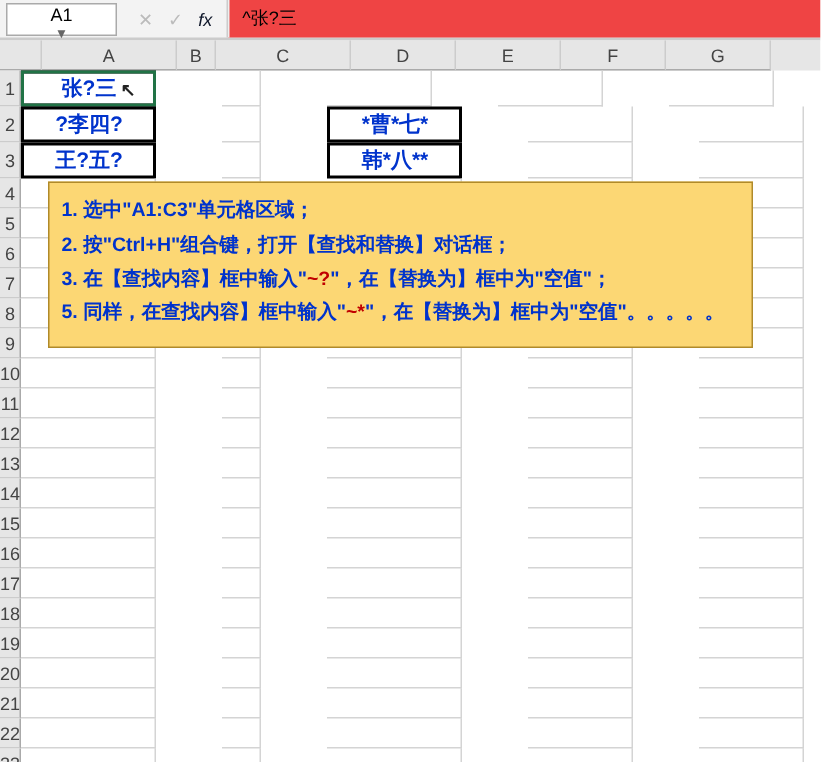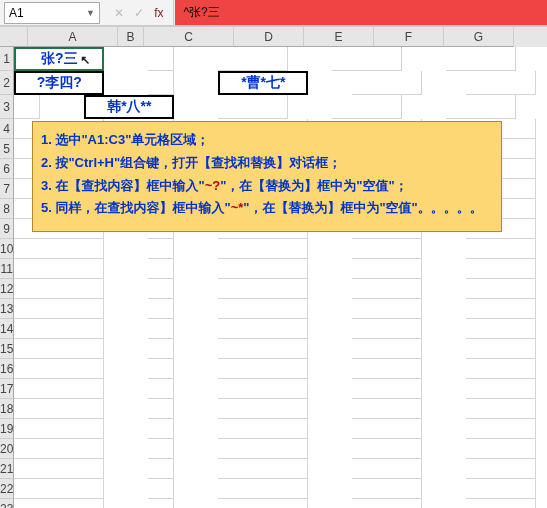--- a/index.html
+++ b/index.html
@@ -13,41 +13,42 @@
     overflow: hidden;
   }
   .formula-bar {
     display: flex;
     align-items: center;
     height: 26px;
     border-bottom: 1px solid #ccc;
     background: #f3f3f3;
   }
   .name-box {
-    width: 96px;
+    width: 74px;
     height: 22px;
     border: 1px solid #aaa;
     background: #fff;
     margin: 0 4px;
     display: flex;
     align-items: center;
     padding: 0 4px;
     justify-content: space-between;
+    flex-direction: column;
   }
   .name-box .dd { color: #666; font-size: 9px; }
   .fx-tools {
     display: flex;
     align-items: center;
     gap: 10px;
     padding: 0 10px;
     color: #888;
     border-right: 1px solid #ccc;
     height: 100%;
   }
-  .fx-label { color: #7f1d1d; }
+  .fx-label { font-style: italic; color: #0f172a; }
   .fx-cancel, .fx-accept { color: #bbb; }
   .formula-input {
     flex: 1;
     padding: 0 8px;
     height: 100%;
     display: flex;
     align-items: center;
     background: #ef4444;
     border-left: 1px solid #eee;
   }
@@ -209,20 +210,21 @@
         <div class="row tall">
           <div class="cell cA boxed">?李四?</div>
           <div class="cell cB"></div>
           <div class="cell cC boxed">*曹*七*</div>
           <div class="cell cD"></div>
           <div class="cell cE"></div>
           <div class="cell cF"></div>
           <div class="cell cG"></div>
         </div>
         <div class="row tall">
+          <div class="cell cA boxed">王?五?</div>
           <div class="cell cB"></div>
           <div class="cell cC boxed">韩*八**</div>
           <div class="cell cD"></div>
           <div class="cell cE"></div>
           <div class="cell cF"></div>
           <div class="cell cG"></div>
         </div>
         <div class="row">
           <div class="cell cA"></div>
           <div class="cell cB"></div>

